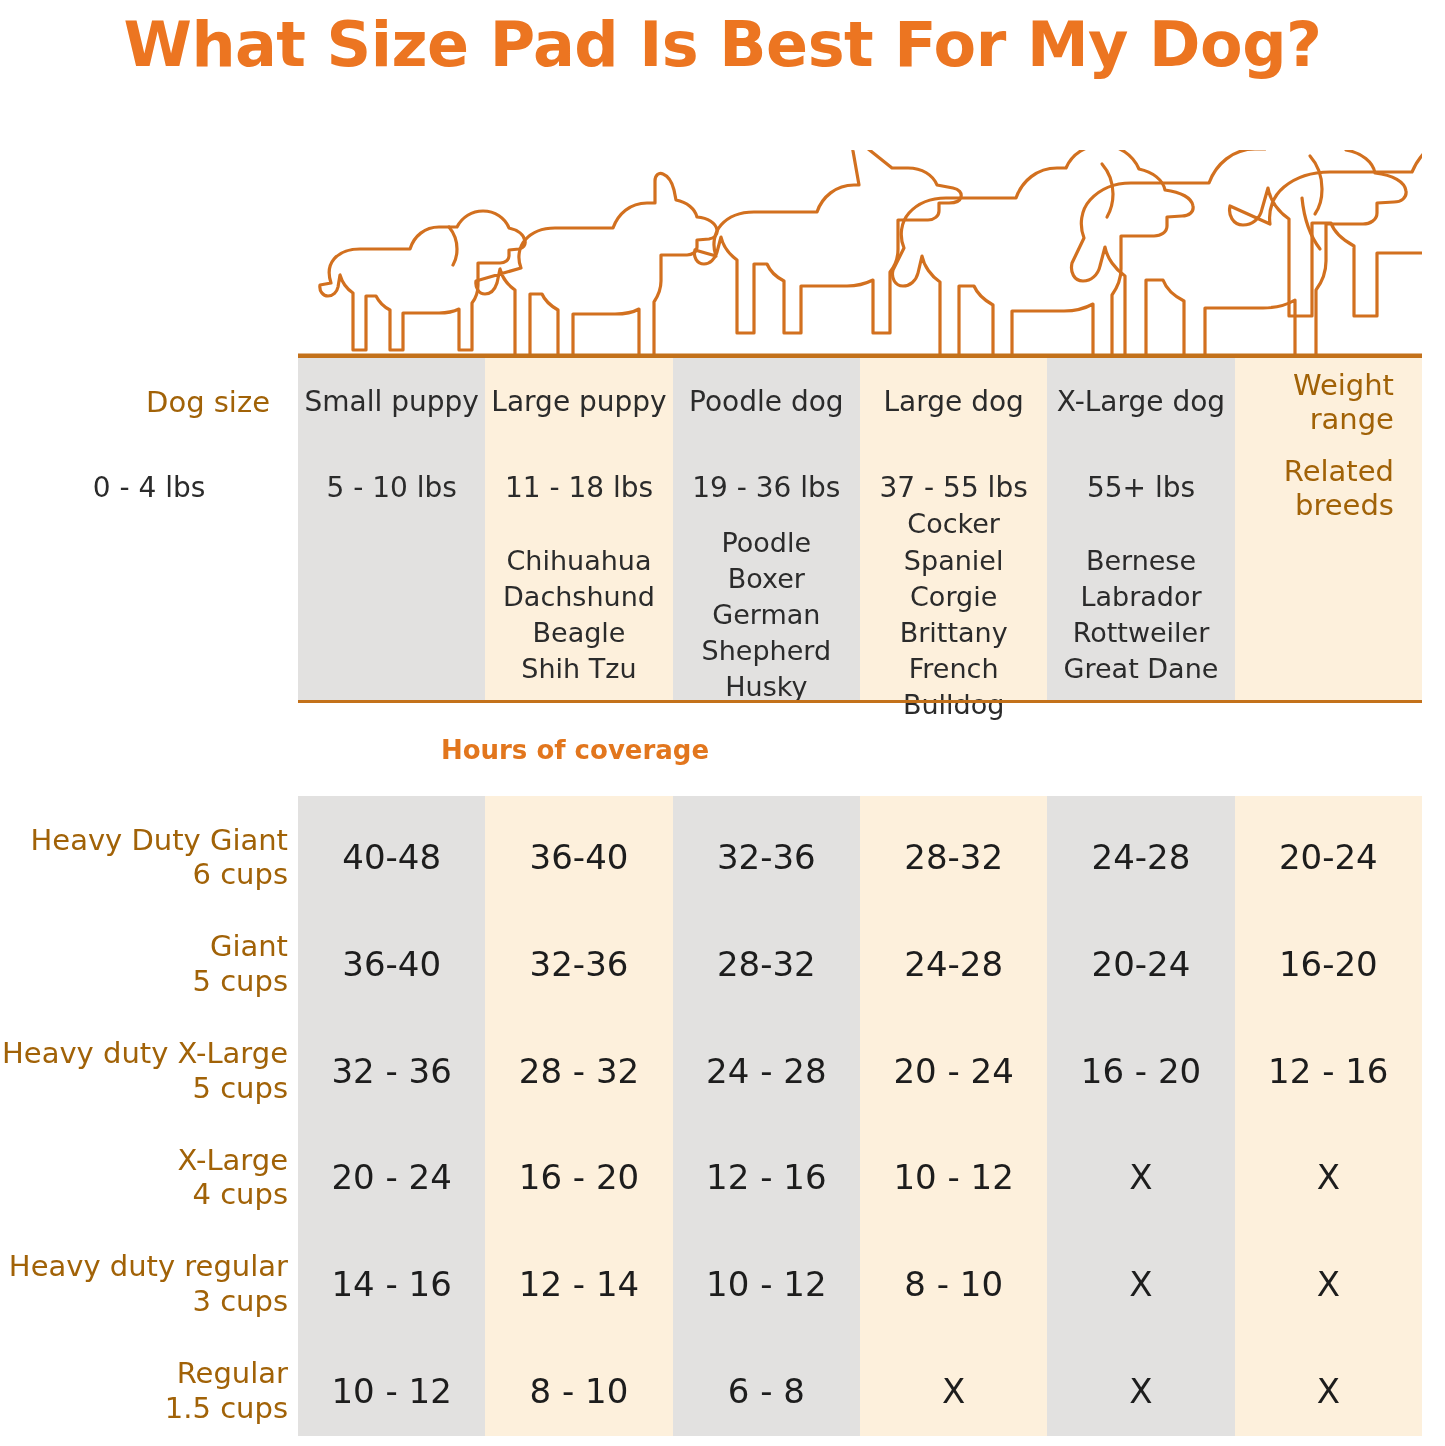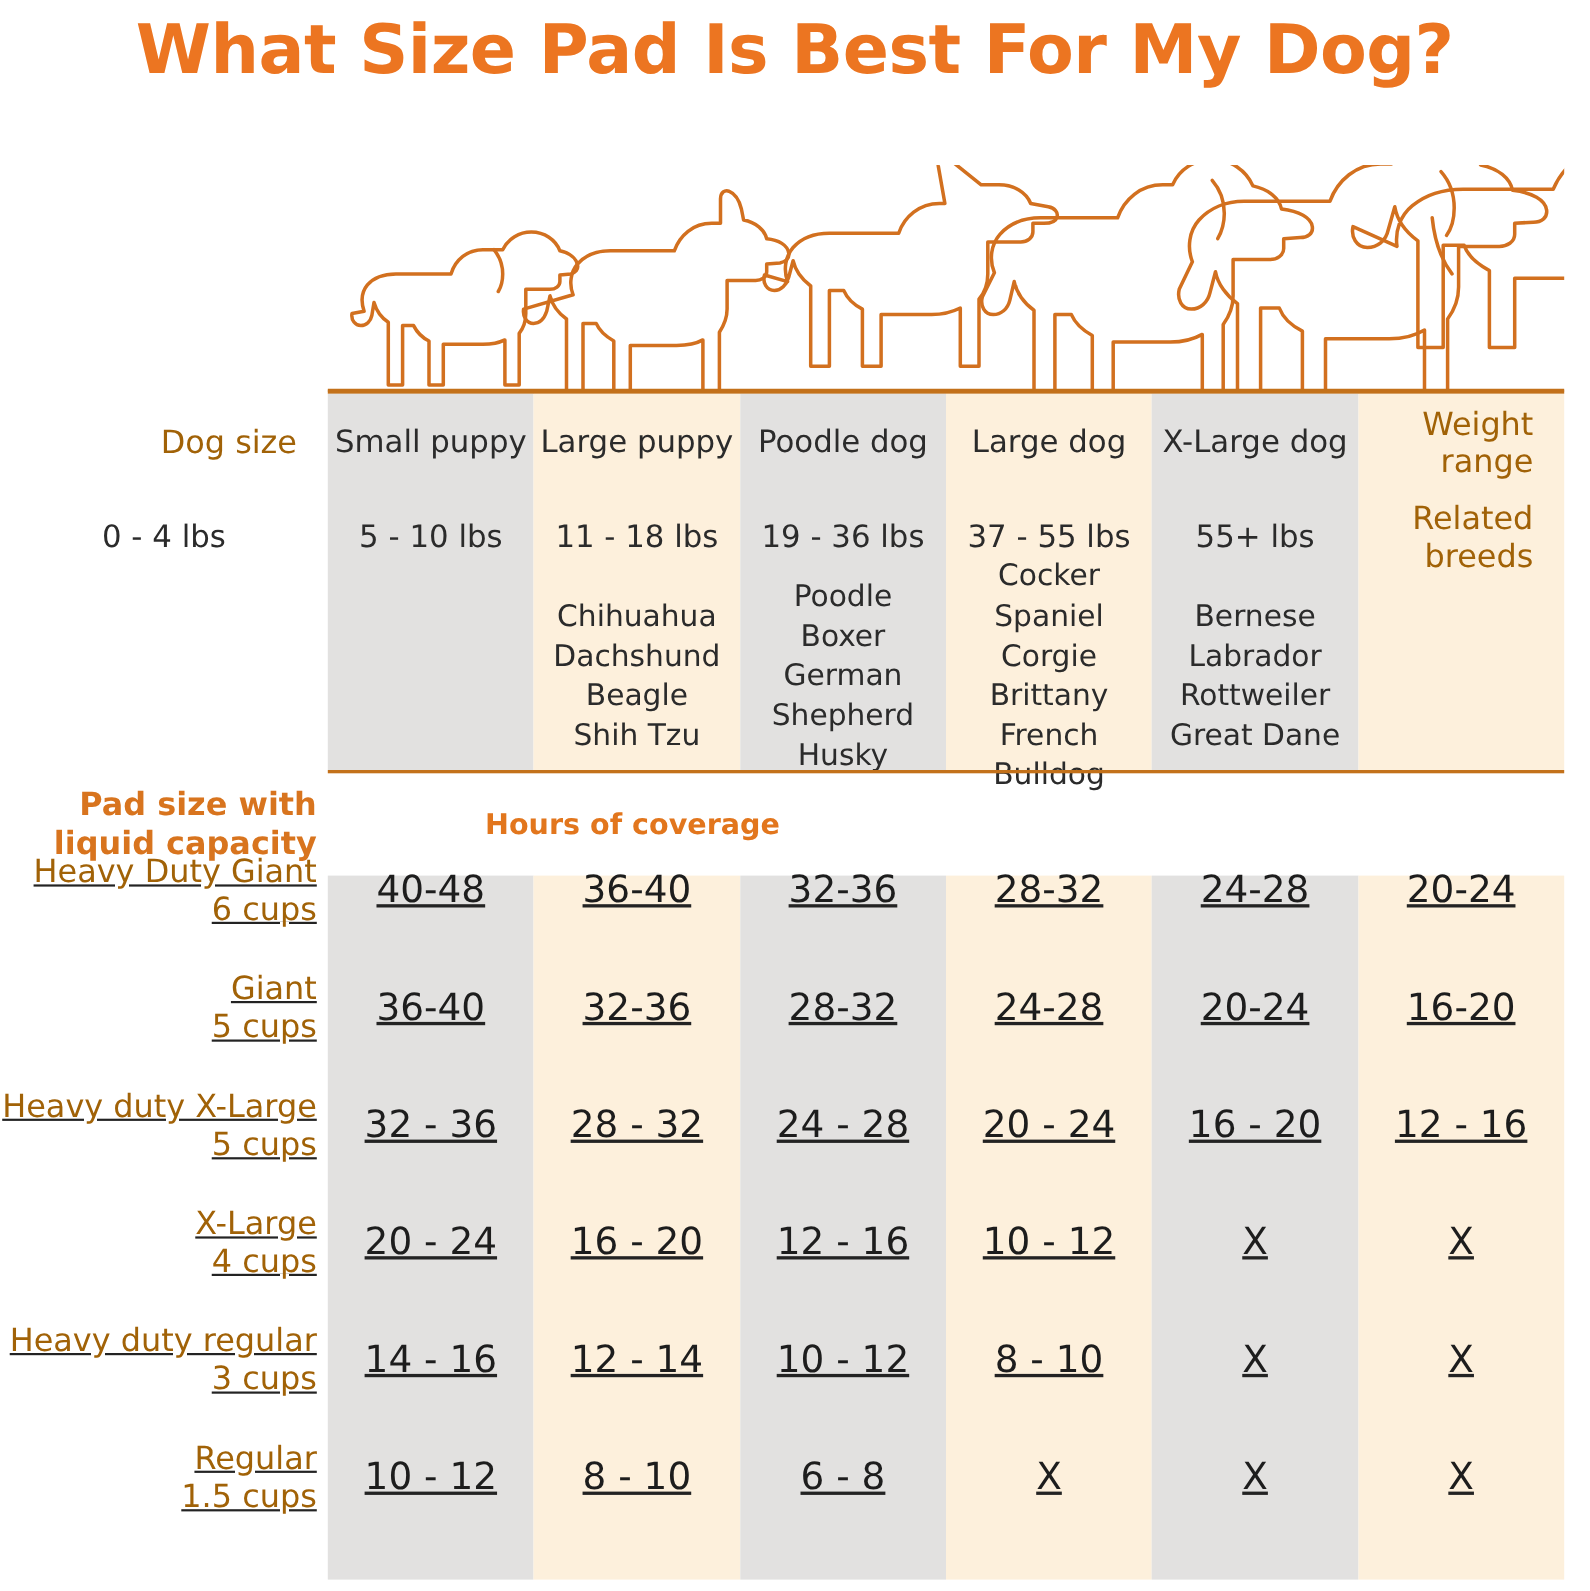--- a/index.html
+++ b/index.html
@@ -138,27 +138,26 @@
     color: #E2761D;
   }
   .hours-label .inner { display: inline-block; transform: translateX(-285px); }
 
   
   .bottom-bands { top: 796px; height: 640px; }
 
   .grid-bottom {
     position: absolute;
     left: 0;
-    top: 756px;
+    top: 804px;
     width: 1284px;
     height: 640px;
     display: grid;
     grid-template-columns: 298px repeat(6, 187.33px);
     grid-auto-rows: 106.66px;
-    text-decoration: underline;
   }
   .rowlabel.pad {
     font-size: 29px;
     padding-right: 10px;
     line-height: 1.2;
     white-space: pre-line;
     align-items: center;
   }
   .cell.hours {
     font-size: 34px;
@@ -251,22 +250,20 @@
 Brittany
 French Bulldog</div>
     <div class="cell breeds">Bernese
 Labrador
 Rottweiler
 Great Dane</div>
   </div>
 
   <div class="rule r2"></div>
 
-  <div class="padsize-label">Pad size
-with liquid capacity</div>
   <div class="hours-label">
     <span class="inner">Hours of coverage</span>
   </div>
 
   <div class="band-layer bottom-bands">
     <div class="band gray"></div>
     <div class="band cream"></div>
     <div class="band gray"></div>
     <div class="band cream"></div>
     <div class="band gray"></div>

